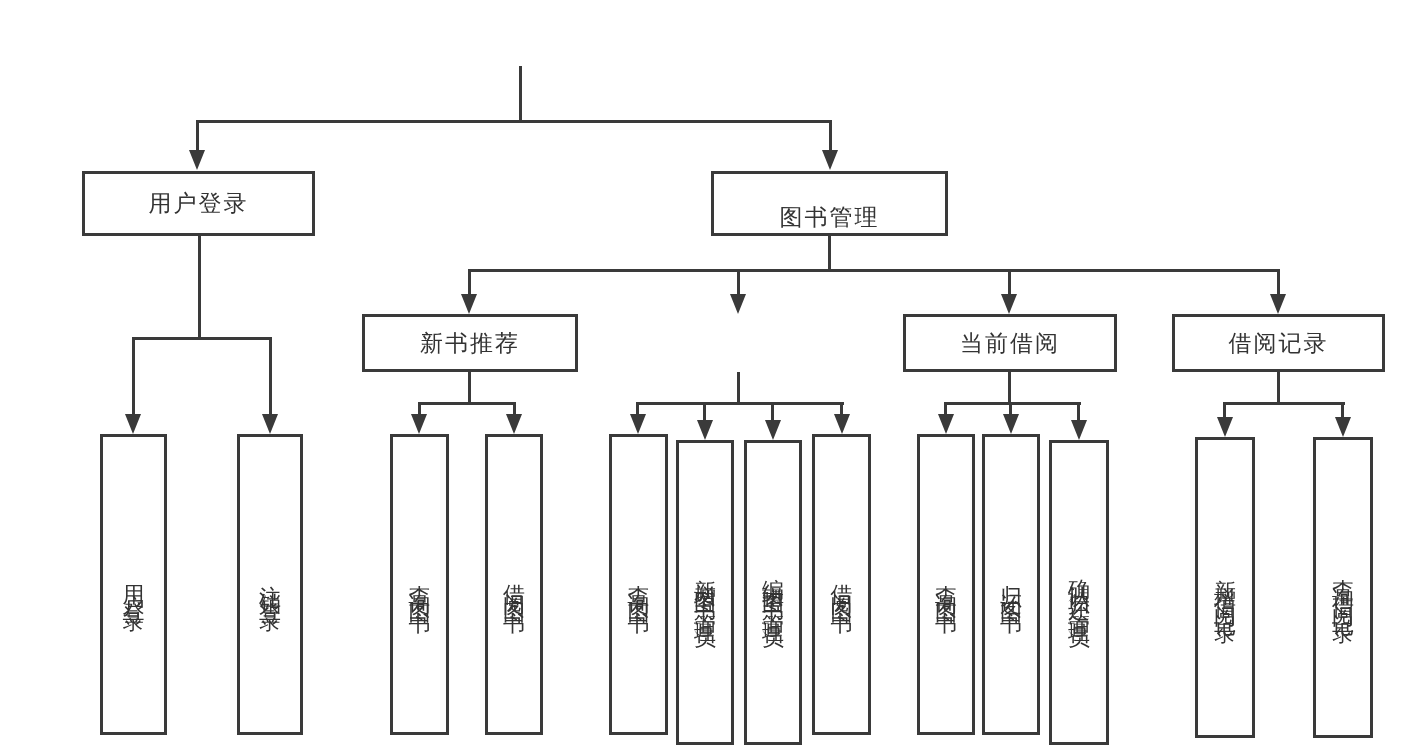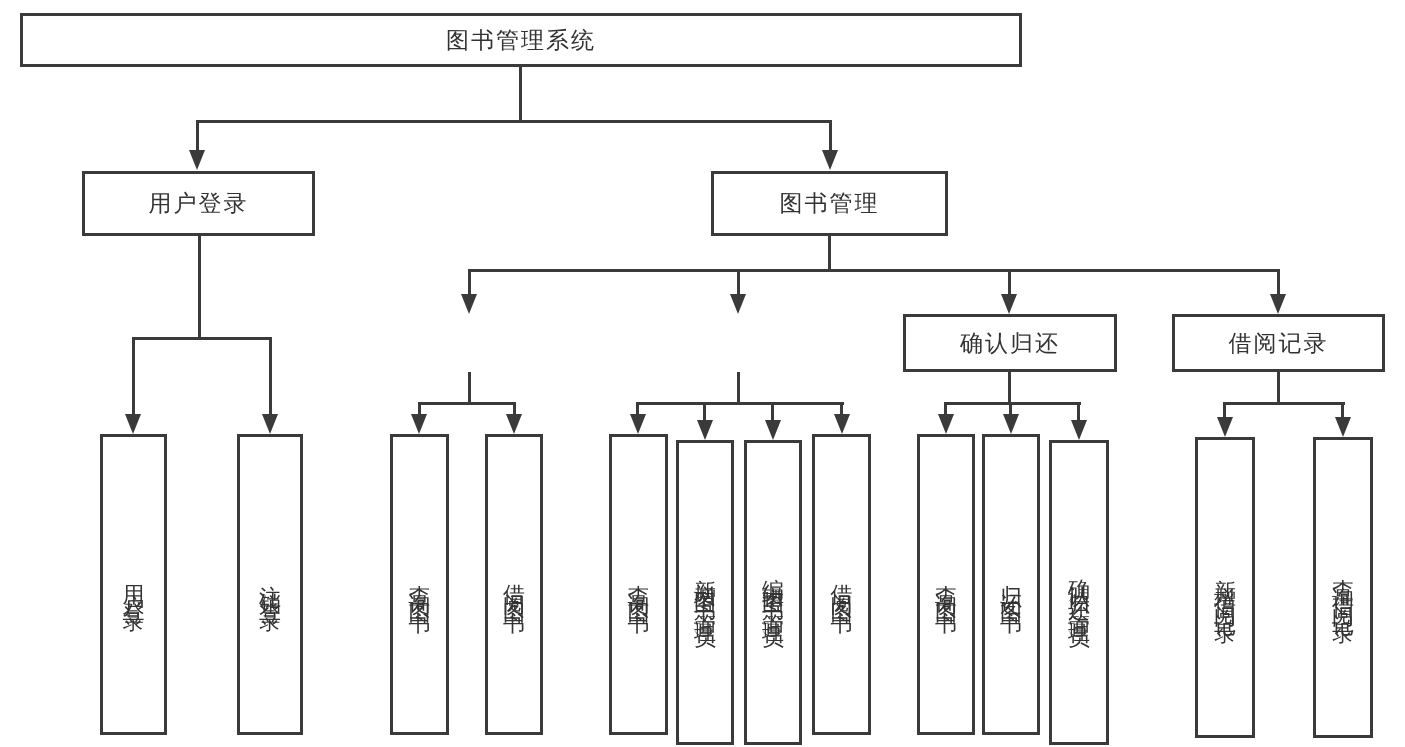--- a/index.html
+++ b/index.html
@@ -49,33 +49,33 @@
     letter-spacing:1px;
     z-index:10;
     white-space:nowrap;
   }
 </style>
 </head>
 <body>
 
 <div class="stage">
 
-  <div class="node" style="left:20px;top:13px;width:1002px;height:54px;">
-    <span>图书管理系统</span>
-  </div>
 
   <div class="node" style="left:82px;top:171px;width:233px;height:65px;">
     <span>用户登录</span>
   </div>
-  <div class="node" style="left:711px;top:171px;width:237px;height:65px;">
+  <div class="node" style="left:711px;top:171px;width:237px;height:65px;align-items:flex-end;">
     <span>图书管理</span>
   </div>
 
+  <div class="node" style="left:362px;top:314px;width:216px;height:58px;">
+    <span>新书推荐</span>
+  </div>
   <div class="node" style="left:903px;top:314px;width:214px;height:58px;">
-    <span>确认归还</span>
+    <span>当前借阅</span>
   </div>
   <div class="node" style="left:1172px;top:314px;width:213px;height:58px;">
     <span>借阅记录</span>
   </div>
 
   <div class="node leaf" style="left:100px;top:434px;width:67px;height:301px;">
     <span>用户登录</span>
   </div>
   <div class="node leaf" style="left:237px;top:434px;width:66px;height:301px;">
     <span>注销登录</span>

